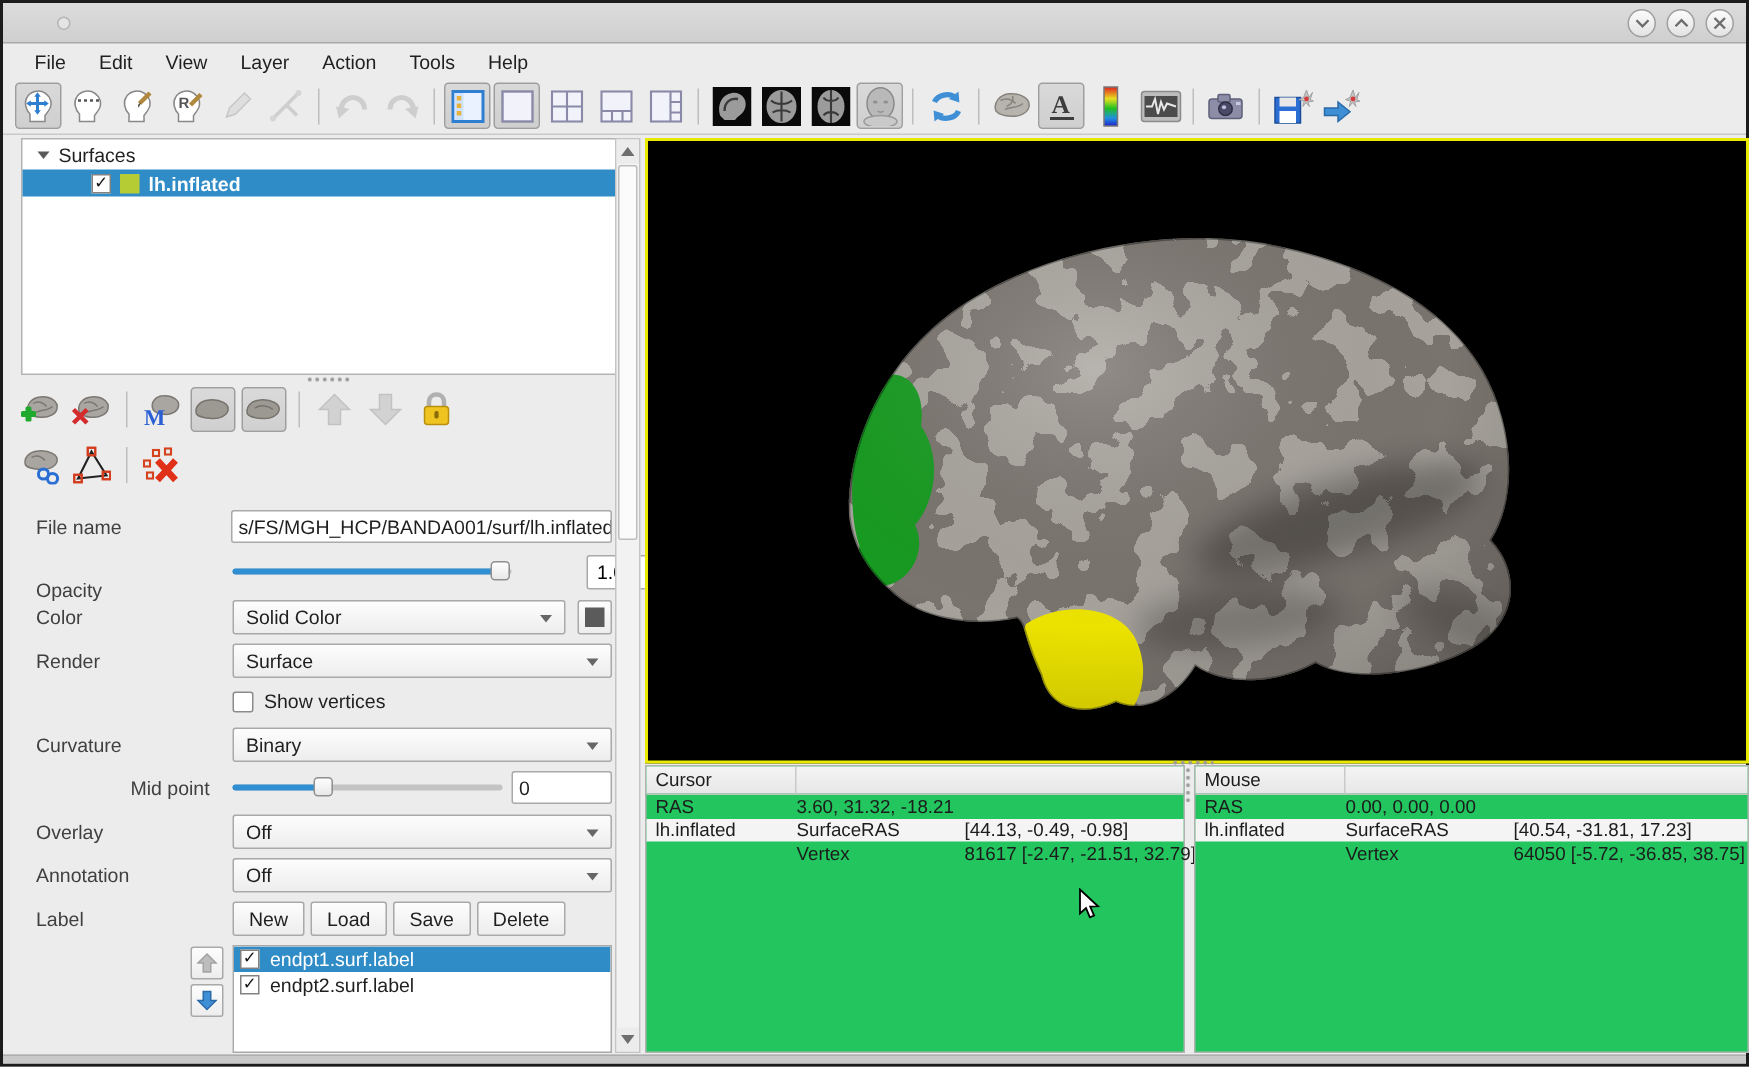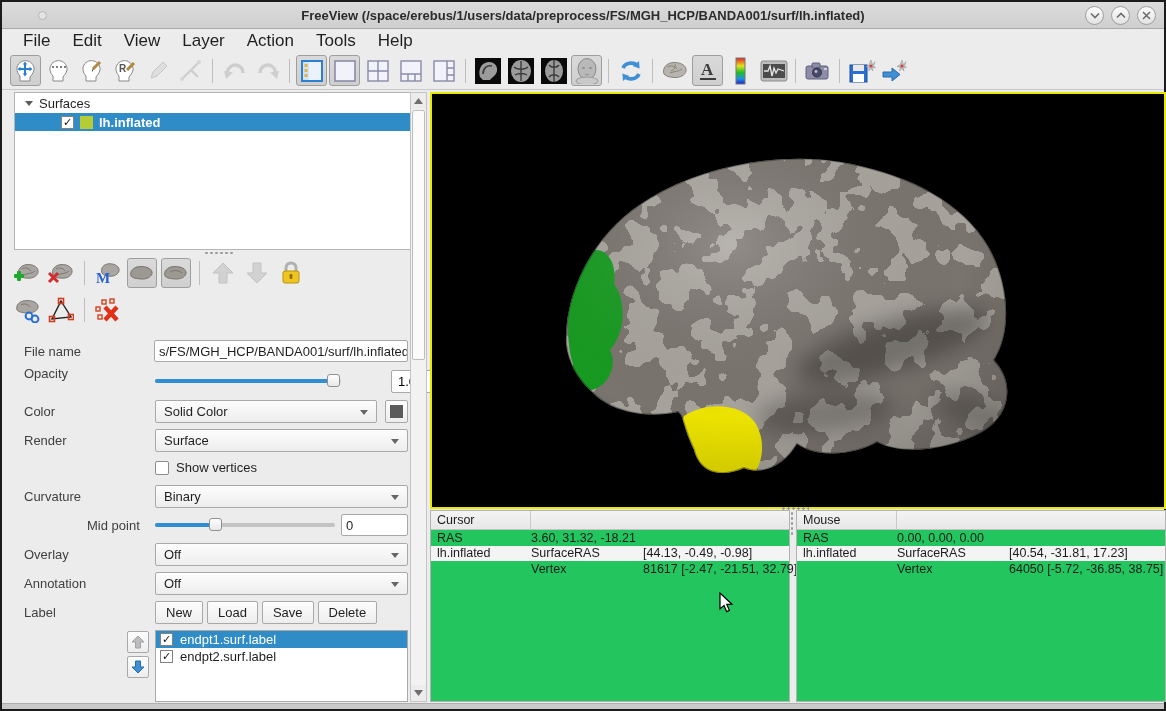--- a/index.html
+++ b/index.html
@@ -15,21 +15,21 @@
   .title-dot { position:absolute; left:36px; top:9px; width:9px; height:9px;
     border-radius:50%; background:#e4e4e4; border:1px solid #b5b5b5; }
   .title-text { width:100%; text-align:center; font-size:13px; font-weight:bold; color:#2b2b2b; }
   .win-btns { position:absolute; right:8px; top:4px; display:flex; gap:7px; }
   .win-btn { width:19px; height:19px; border-radius:50%; background:linear-gradient(#fbfbfb,#e3e3e3);
     border:1px solid #9f9f9f; display:flex; align-items:center; justify-content:center; }
 
   
   .menubar { position:absolute; left:0; top:28px; width:1162px; height:22px;
     background:#ececec; display:flex; align-items:center; padding-left:10px; }
-  .menu-item { font-size:17px; color:#1f1f1f; padding:3px 11px; }
+  .menu-item { font-size:13px; color:#1f1f1f; padding:3px 11px; }
 
   
   .toolbar { position:absolute; left:0; top:50px; width:1162px; height:38px;
     background:#ececec; border-bottom:1px solid #c9c9c9; display:flex; align-items:center;
     padding-left:8px; gap:2px; }
   .tbtn { width:31px; height:31px; border:1px solid transparent; border-radius:3px;
     display:flex; align-items:center; justify-content:center; background:transparent; }
   .tbtn.pressed { background:linear-gradient(#d9d9d9,#cfcfcf); border:1px solid #9e9e9e; }
   .tbtn.disabled { opacity:.45; filter:grayscale(1); }
   .tsep { width:1px; height:24px; background:#bdbdbd; margin:0 4px; }
@@ -122,21 +122,20 @@
 
   .mouse-cursor { position:absolute; left:716px; top:590px; z-index:50; }
 </style>
 </head>
 <body>
 
 <div id="window">
 
   <div class="titlebar">
     <span class="title-dot"></span>
-    <span class="title-text">FreeView (/space/erebus/1/users/data/preprocess/FS/MGH_HCP/BANDA001/surf/lh.inflated)</span>
     <span class="win-btns">
       <span class="win-btn">
         <svg width="10" height="7">
             <polyline points="1,1.5 5,5.5 9,1.5" fill="none" stroke="#6c6c6c" stroke-width="1.6"></polyline>
           </svg>
       </span>
       <span class="win-btn">
         <svg width="10" height="7">
             <polyline points="1,5.5 5,1.5 9,5.5" fill="none" stroke="#6c6c6c" stroke-width="1.6"></polyline>
           </svg>
@@ -443,21 +442,21 @@
           <path d="M11,10 L23,23 M23,10 L11,23" stroke="#e03018" stroke-width="4.4"></path>
         </svg>
       </span>
     </div>
 
     <span class="form-label" style="top:254px;">File name</span>
     <div class="textinput" style="left:150px; top:250px; width:254px;">
       <span>s/FS/MGH_HCP/BANDA001/surf/lh.inflated</span>
     </div>
 
-    <span class="form-label" style="top:276px;">Opacity</span>
+    <span class="form-label" style="top:296px;">Opacity</span>
     <div class="slider" style="left:151px; top:280px; width:186px;">
       <span class="groove"></span>
         <span class="fill" style="width:176px;"></span>
       <span class="handle" style="left:172px;"></span>
     </div>
     <div class="spin" style="left:345px; top:280px; width:59px;margin-left:42px;">
       <span>1.00</span>
       <span class="arrows">
           <span class="up"></span>
           <span class="dn"></span>

